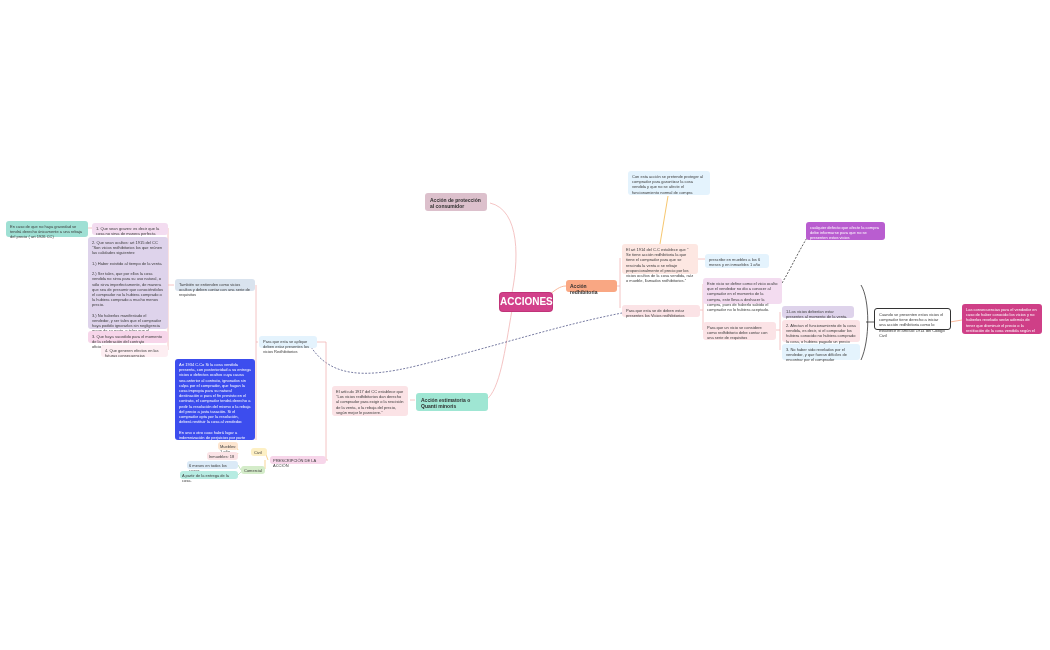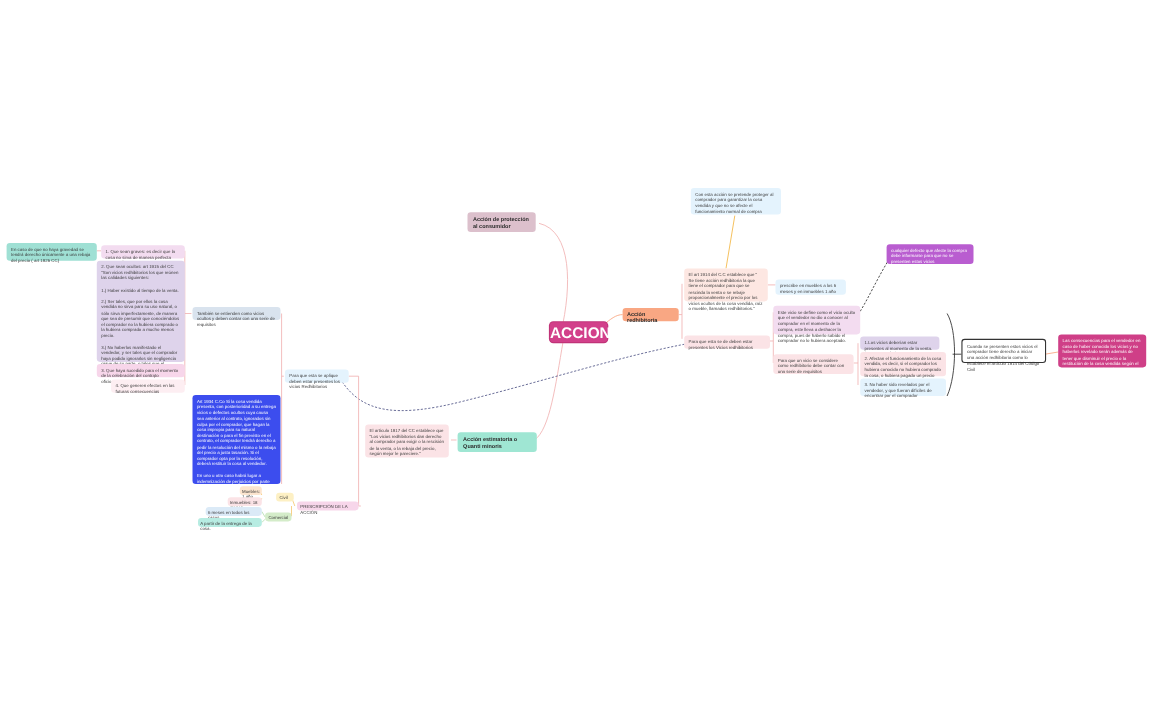--- a/index.html
+++ b/index.html
@@ -2,21 +2,21 @@
 <html><head>
 <meta charset="utf-8">
 <style>
   html, body { margin:0; padding:0; }
   body { width:1050px; height:650px; background:#ffffff; position:relative; overflow:hidden;
          font-family:"Liberation Sans", sans-serif; }
   #canvas { position:absolute; left:0; top:0; width:1050px; height:650px; }
   svg.links { position:absolute; left:0; top:0; width:1050px; height:650px; pointer-events:none; }
   .node { position:absolute; box-sizing:border-box; border-radius:3px; font-size:4px; line-height:5.2px;
           color:#3a3a3a; padding:3px 4px; white-space:pre-wrap; cursor:pointer; }
-  .root { background:#d2408a; color:#fff; font-size:14px; font-weight:bold; line-height:18px; text-align:center;
+  .root { background:#d2408a; color:#fff; font-size:10px; font-weight:bold; line-height:18px; text-align:center;
           padding:0; border-radius:3px; box-shadow:0 0 0 1px #c03378; }
   .main { font-size:5px; line-height:6.4px; font-weight:bold; color:#2d2d2d; padding:4px 5px; }
   .pink-light { background:#fbe3e6; }
   .lilac { background:#ded3eb; }
   .lav { background:#f3dcf0; }
   .blue-light { background:#e4f3fd; }
   .steel { background:#d9e3ee; }
   .salmon { background:#fde7e2; }
   .mauve { background:#dcc0cc; }
   .orange { background:#f9a783; }

